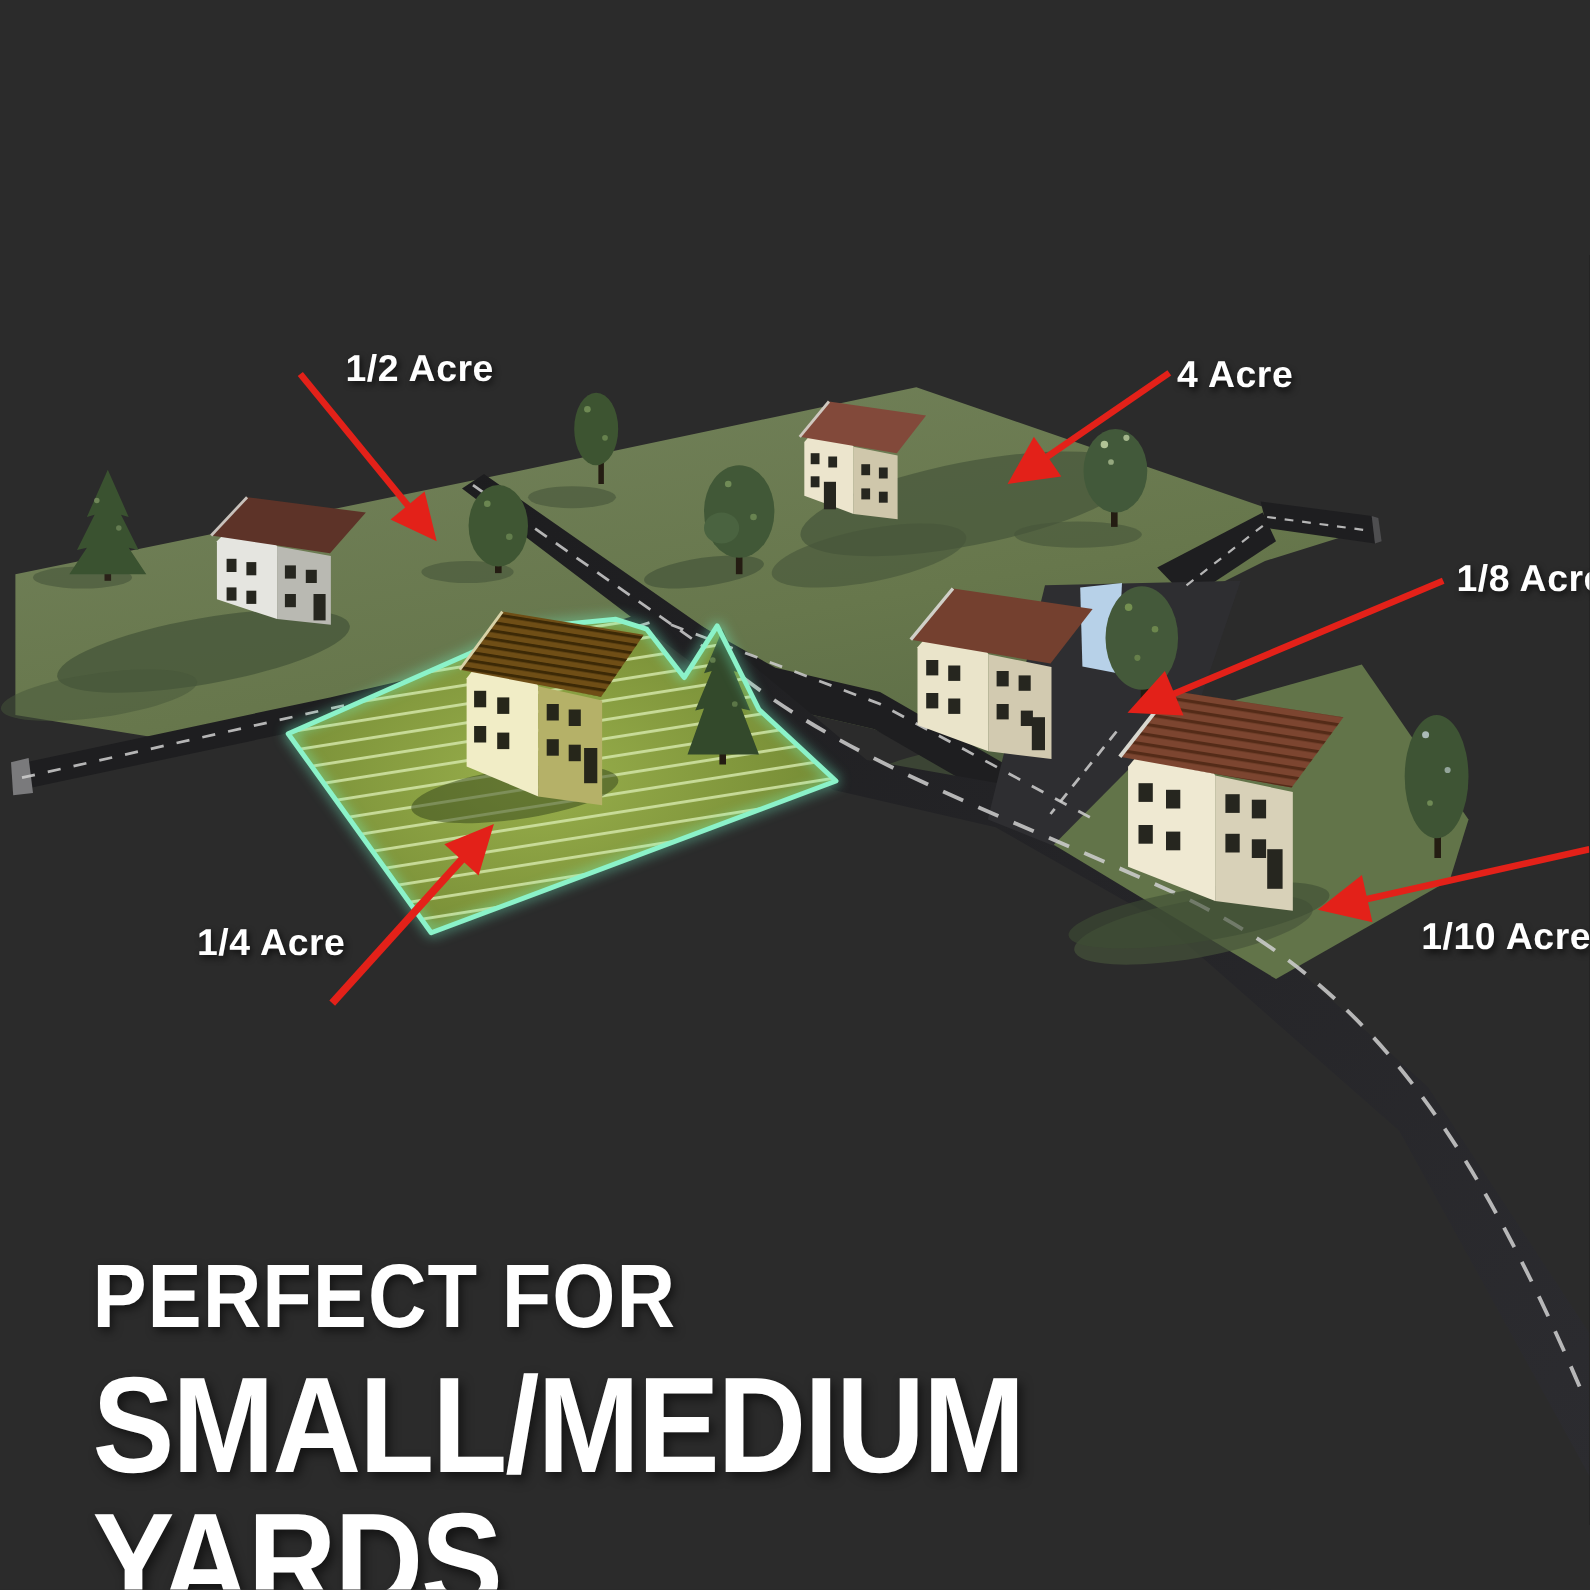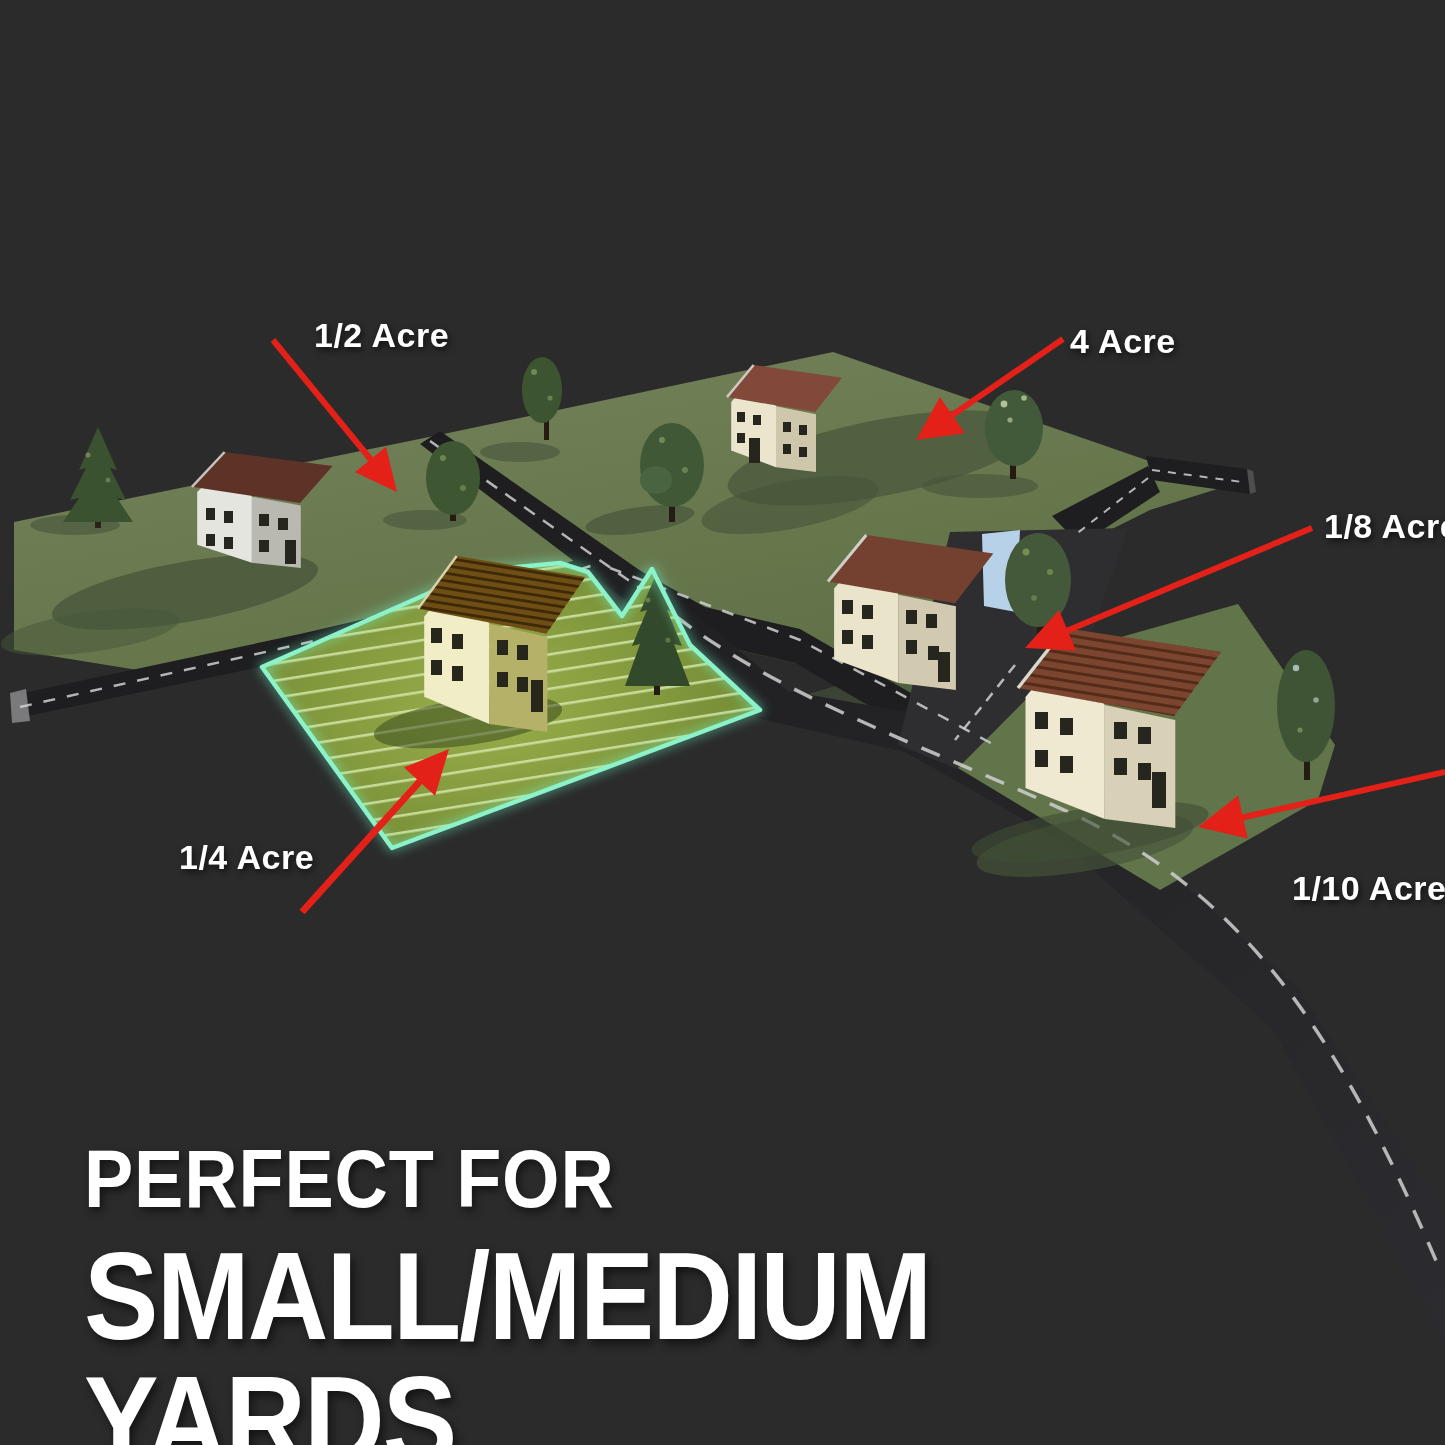--- a/index.html
+++ b/index.html
@@ -269,19 +269,19 @@
       <line x1="1445" y1="772" x2="1240" y2="818" stroke-width="6"></line>
       <polygon stroke="none" points="1198,827 1238.1,795.5 1247.7,838.5"></polygon>
     </g>
   </g>
 </svg>
 
 <div class="lot-label" style="left:314px;top:318px;">1/2 Acre</div>
 <div class="lot-label" style="left:1070px;top:324px;">4 Acre</div>
 <div class="lot-label" style="left:1324px;top:509px;">1/8 Acre</div>
 <div class="lot-label" style="left:179px;top:840px;">1/4 Acre</div>
-<div class="lot-label" style="left:1292px;top:871px;">1/10 Acre</div>
+<div class="lot-label" style="left:1292px;top:835px;">1/10 Acre</div>
 
 <div class="headline">
   <div class="hl1">PERFECT FOR</div>
   <div class="hl2">SMALL/MEDIUM YARDS</div>
 </div>
 </div>
 
 </body></html>

